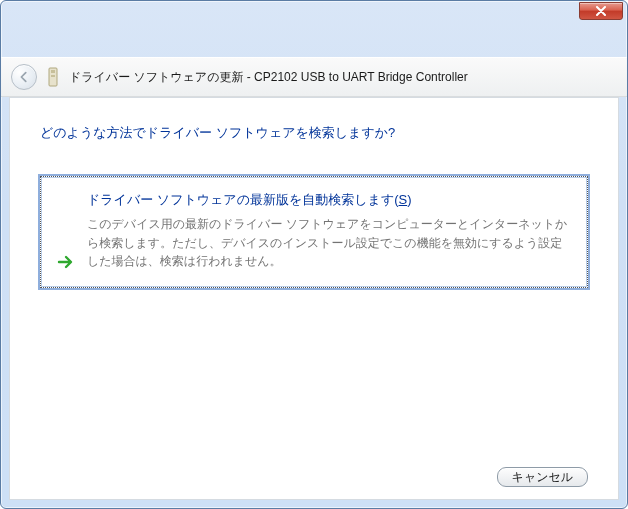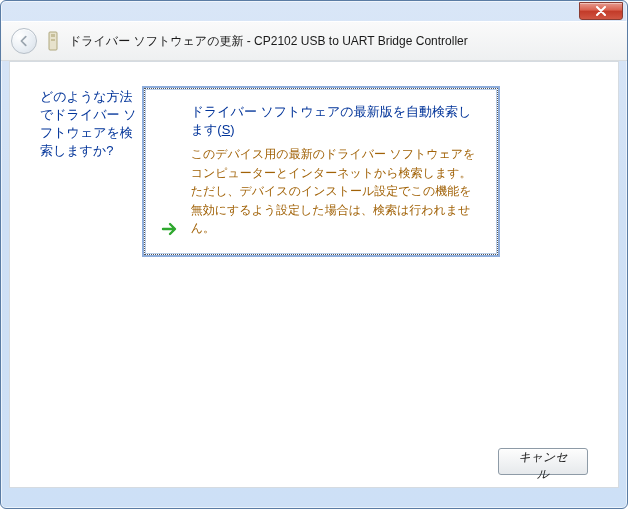--- a/index.html
+++ b/index.html
@@ -28,21 +28,21 @@
     box-shadow: inset 0 1px 0 rgba(255,255,255,0.4);
     cursor: pointer;
   }
   .close-btn svg { width: 10px; height: 10px; }
   .header {
     height: 40px;
     background: linear-gradient(to bottom, #fafafa, #eef0f1);
     border-top: 1px solid #fff;
     border-bottom: 1px solid #d9dcde;
     display: flex; align-items: center;
-    gap: 8px; padding: 0 10px;
+    gap: 8px; padding: 0 10px; margin-top: 36px;
   }
   .back-btn {
     width: 26px; height: 26px;
     border-radius: 50%;
     background: radial-gradient(circle at 30% 30%, #ffffff, #e7edf3 60%, #d7dee6 100%);
     border: 1px solid #b6bfc8;
     display: flex; align-items: center; justify-content: center;
     color: #9aa5af;
     box-shadow: inset 0 1px 1px rgba(255,255,255,0.9);
   }
@@ -51,23 +51,23 @@
     width: 16px; height: 20px;
     display: flex; align-items: center; justify-content: center;
   }
   .device-icon svg { width: 14px; height: 20px; }
   .header-title {
     font-size: 12px; color: #1a1a1a;
   }
   .body {
     flex: 1;
     background: #fff;
-    margin: 0 8px 20px 8px;
+    margin: 0 8px 8px 8px;
     border: 1px solid #d5dbe1;
-    display: flex; 
+    display: flex; flex-direction: column;
     padding: 26px 30px 12px 30px;
   }
   .prompt {
     color: #003399; font-size: 13px;
     margin-bottom: 34px;
   }
   .options { display: flex; flex-direction: column; gap: 14px; }
   .option {
     border: 1px solid #e0e0e0;
     padding: 14px 16px 16px 16px;
@@ -88,38 +88,37 @@
     display:flex; align-items:center; justify-content:center;
   }
   .arrow-icon svg { width: 18px; height: 16px; }
   .opt-text { flex: 1; }
   .opt-title {
     color: #003399; font-size: 13px;
     margin-bottom: 6px;
   }
   .opt-title .accel { text-decoration: underline; }
   .opt-desc {
-    color: #a16207; font-size: 12px; line-height: 1.55;
+    color: #737373; font-size: 12px; line-height: 1.55;
   }
   .footer {
     margin-top: auto;
     display: flex; justify-content: flex-end;
     padding-top: 12px;
   }
   .btn {
-    min-width: 90px; height: 27px;
+    min-width: 90px; height: 20px;
     padding: 0 14px;
     font-size: 12px;
     background: linear-gradient(to bottom, #fdfdfd, #e6e9ec);
     border: 1px solid #8e9ba7;
-    border-radius: 3px;
+    border-radius: 9px;
     box-shadow: inset 0 1px 0 rgba(255,255,255,0.9);
     cursor: pointer;
     color: #222;
-    font-style: italic;
   }
 </style>
 </head>
 <body>
 
 <div class="window">
 
   <div class="titlebar">
     <div class="close-btn">
       <svg viewBox="0 0 10 10">

